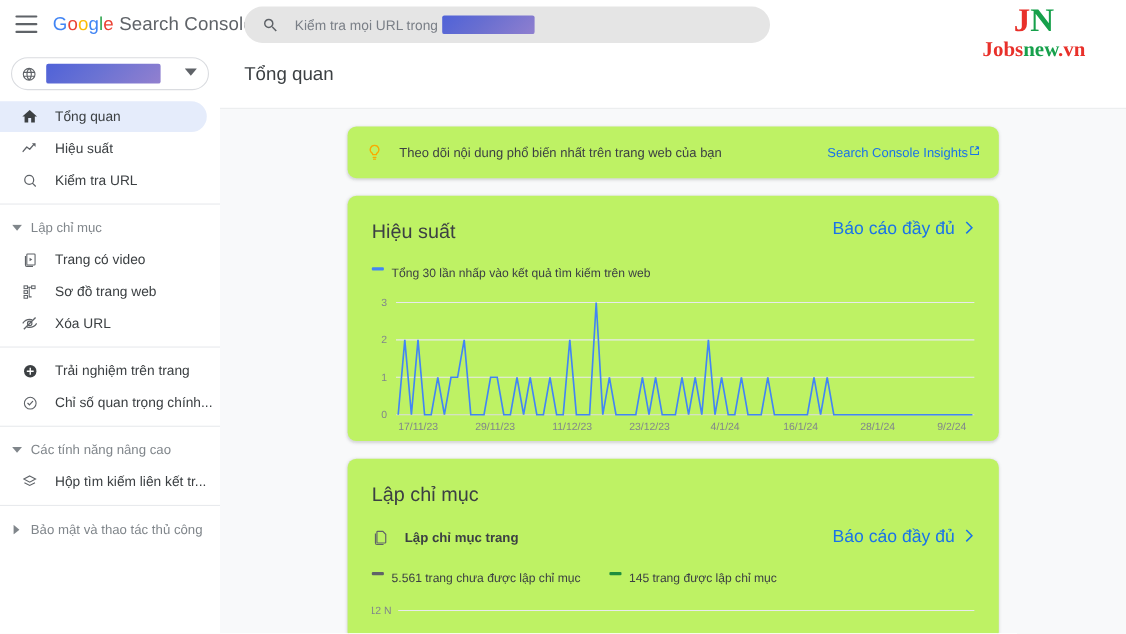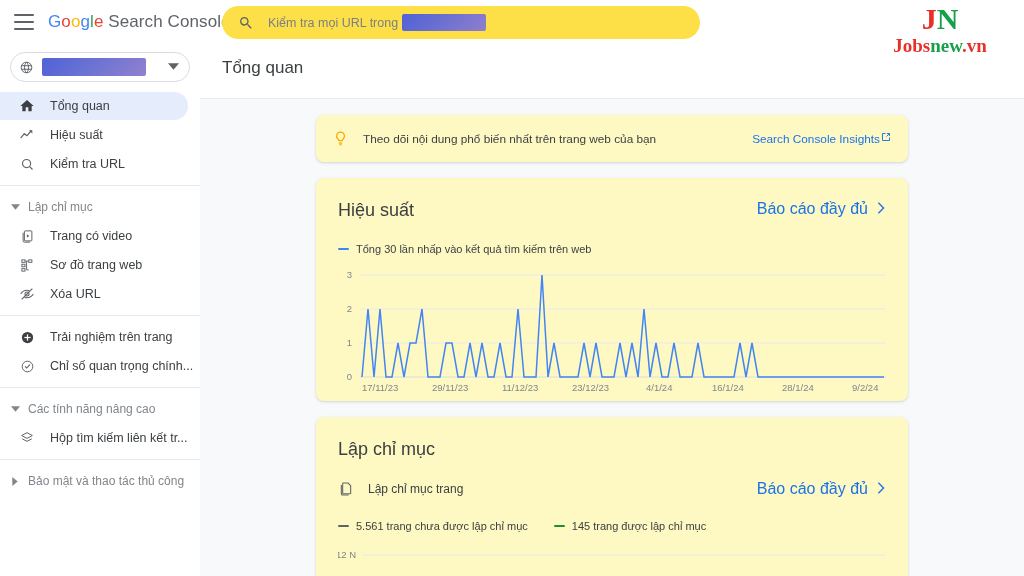--- a/index.html
+++ b/index.html
@@ -20,21 +20,21 @@
   .hamburger { width:20px; height:16px; margin-left:14px; margin-right:14px;
     display:flex; flex-direction:column; justify-content:space-between; cursor:pointer; }
   .hamburger span { display:block; height:2px; background:#5f6368; border-radius:1px; }
   .brand { font-size:17px; letter-spacing:.1px; white-space:nowrap; }
   .brand .g1{color:#4285F4}.brand .g2{color:#EA4335}.brand .g3{color:#FBBC05}
   .brand .g4{color:#4285F4}.brand .g5{color:#34A853}.brand .g6{color:#EA4335}
   .brand .sc { color:#5f6368; }
 
   .searchwrap {
     position:absolute; left:222px; top:6px; width:478px; height:33px;
-    background:#fde047; border-radius:18px; display:flex; align-items:center;
+    background:#e5e5e5; border-radius:18px; display:flex; align-items:center;
     cursor:text;
   }
   .searchwrap .sicon { margin-left:16px; margin-right:14px; display:flex; }
   .searchph { font-size:12.5px; color:#7a7f87; white-space:nowrap; display:flex; align-items:center; gap:0; }
   .redact {
     display:inline-block; width:84px; height:17px; margin-left:4px; border-radius:2px;
     background:linear-gradient(135deg,#4f62d8 0%,#6a6fd0 45%,#8f7fcf 100%);
   }
 
   
@@ -72,46 +72,46 @@
   
   .main {
     position:absolute; top:44px; left:200px; width:824px; height:532px;
     background:#fff; overflow:hidden;
   }
   .pagetitle { font-size:17px; color:#3c4043; padding:14px 0 0 22px; }
   .titlerule { height:1px; background:#e8eaed; margin-top:20px; }
   .scrollarea { background:#f8f9fa; height:100%; padding:16px 0 0 0; }
 
   .card {
-    background:#fef9c3; border-radius:8px; margin:0 auto 16px auto; width:592px;
+    background:#bef264; border-radius:8px; margin:0 auto 16px auto; width:592px;
     box-shadow:0 1px 2px rgba(60,64,67,.12), 0 1px 3px 1px rgba(60,64,67,.06);
   }
   .insight { height:47px; display:flex; align-items:center; padding:0 16px; }
   .insight .bulb { margin-right:14px; display:flex; }
   .insight .itxt { font-size:11.8px; color:#3c4043; }
   .insight .ilink {
     margin-left:auto; font-size:11.8px; color:#1a73e8; display:flex; align-items:center; gap:0; cursor:pointer;
   }
 
   .cardpad { padding:22px 22px 8px 22px; }
   .cardhead { display:flex; align-items:flex-start; }
   .cardtitle { font-size:18px; color:#3c4043; font-weight:400; }
   .fullreport {
     margin-left:auto; font-size:16px; color:#1a73e8; display:flex; align-items:center; gap:8px; cursor:pointer;
   }
   .legendrow { display:flex; align-items:center; gap:26px; margin-top:22px; }
-  .legitem { display:flex; align-items:center; gap:7px; font-size:11px; color:#3c4043; cursor:pointer; }
+  .legitem { display:flex; align-items:flex-start; gap:7px; font-size:11px; color:#3c4043; cursor:pointer; }
   .legmark { width:11px; height:2.5px; border-radius:1px; display:block; }
 
   .chartbox { position:relative; height:124px; margin:14px 0 0 0; }
   .chartbox svg { display:block; }
 
   .subrow { display:flex; align-items:center; margin-top:20px; }
   .subrow .sic { margin-right:14px; display:flex; }
-  .subrow .stxt { font-size:12px; color:#3c4043; }
+  .subrow .stxt { font-size:12px; color:#3c4043;font-weight:bold; }
 
   .axisn { font-size:9.5px; fill:#80868b; }
 
   
   .logo {
     position:absolute; right:14px; top:4px; width:140px; text-align:center; z-index:60;
     pointer-events:none;
   }
   .logo .mark { font-size:30px; font-weight:bold; line-height:1; font-family:"Liberation Serif", serif; }
   .logo .mark .j { color:#e8302a; }

